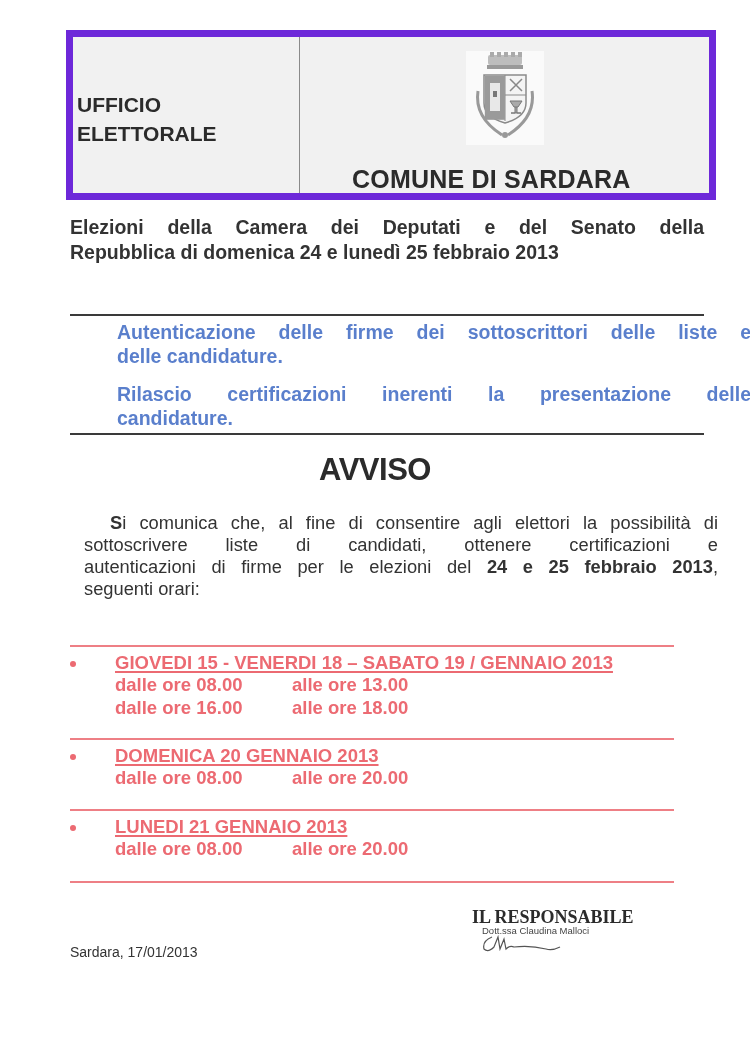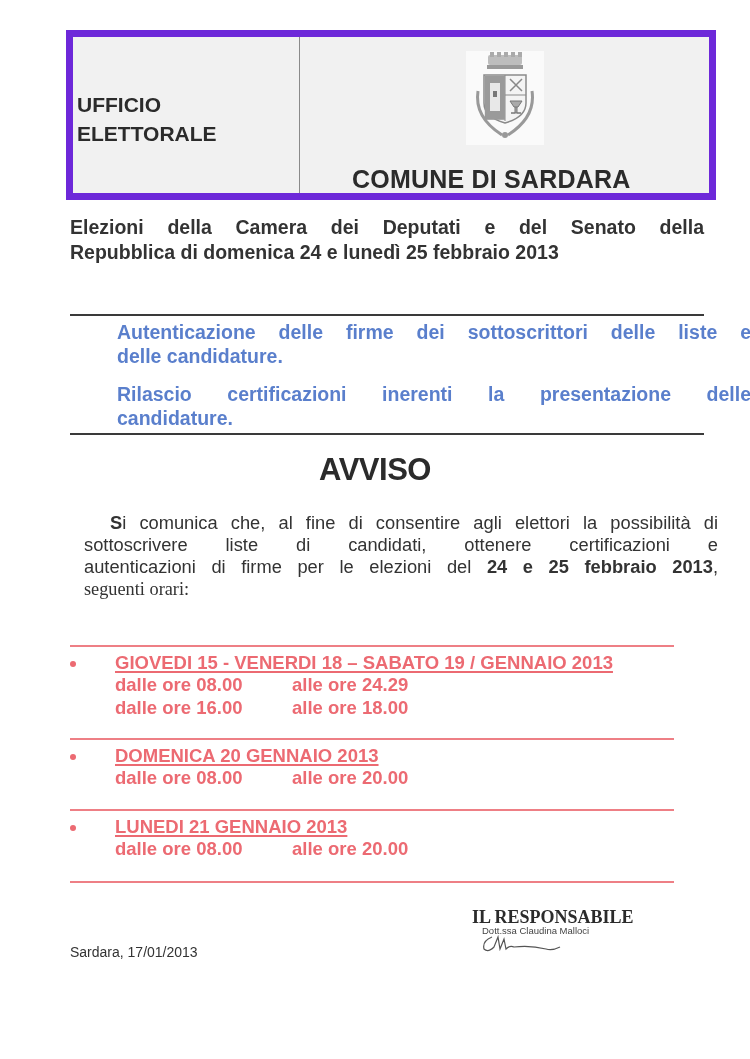--- a/index.html
+++ b/index.html
@@ -107,30 +107,30 @@
 </div>
 
 <div class="rule-dark" style="top:433px;"></div>
 
 <div class="avviso">AVVISO</div>
 
 <div class="body-text">
   <span class="j" style="padding-left:26px;"><b>S</b><span>i comunica che, al fine di consentire agli elettori la possibilità di</span></span>
   <span class="j">sottoscrivere liste di candidati, ottenere certificazioni e</span>
   <span class="j"><span>autenticazioni di firme per le elezioni del </span><b>24 e 25 febbraio 2013</b><span>,</span></span>
-  <span style="display:block;font-family:Liberation Serif, serif;">seguenti orari:</span>
+  <span style="display:block;">seguenti orari:</span>
 </div>
 
 <div class="rule-red" style="top:645px;"></div>
 <div class="sched" style="top:652px;">
   <span class="bullet"></span>
   <span class="sched-title">GIOVEDI 15 - VENERDI 18 – SABATO 19 / GENNAIO  2013</span>
   <div class="hours" style="top:22px;">
     <span>dalle ore 08.00</span>
-    <span class="to">alle ore 24.29</span>
+    <span class="to">alle ore 13.00</span>
   </div>
   <div class="hours" style="top:45px;">
     <span>dalle ore 16.00</span>
     <span class="to">alle ore 18.00</span>
   </div>
 </div>
 
 <div class="rule-red" style="top:738px;"></div>
 <div class="sched" style="top:745px;">
   <span class="bullet"></span>

